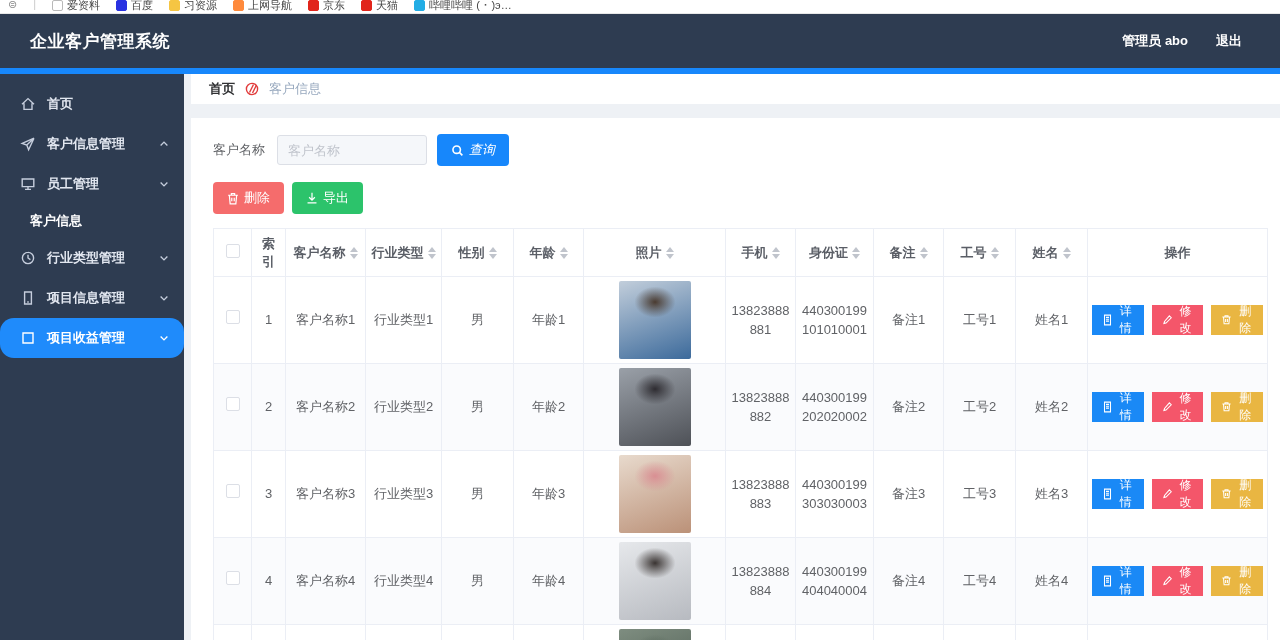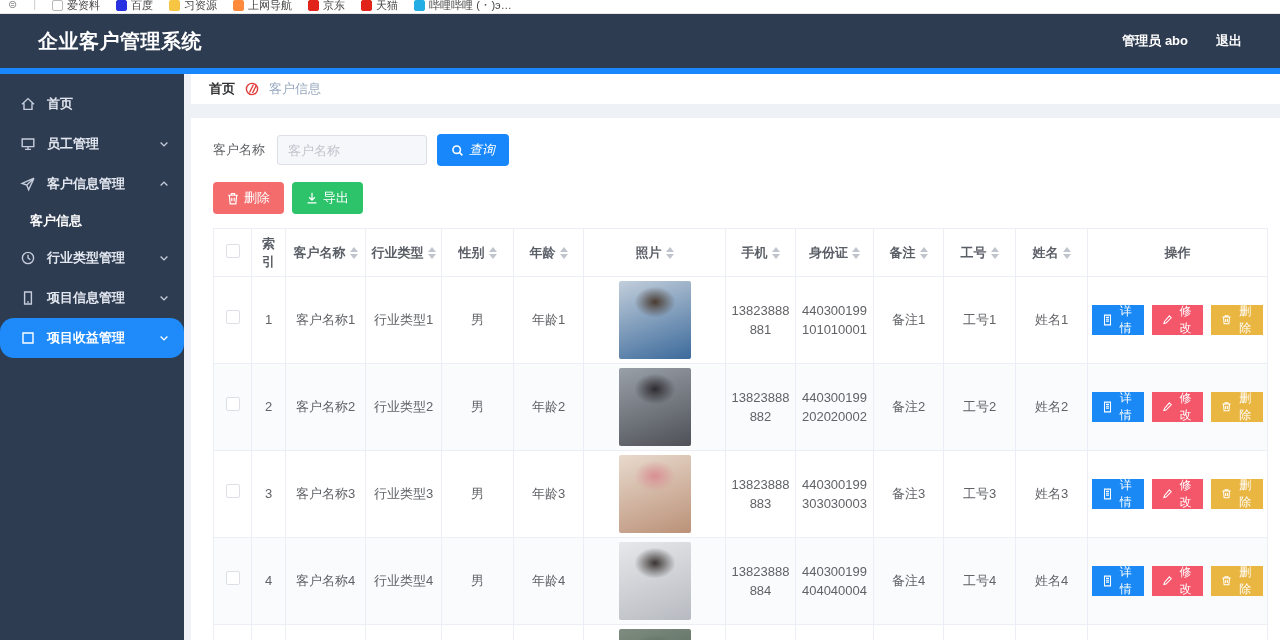--- a/index.html
+++ b/index.html
@@ -10,21 +10,21 @@
   .bookmarks { height:14px; background:#fff; border-bottom:1px solid #e8e8e8;
     display:flex; align-items:flex-start; gap:16px; padding-left:8px; overflow:hidden; }
   .bm-item { display:flex; align-items:center; gap:4px; font-size:11px; color:#454545;
     margin-top:-2px; white-space:nowrap; }
   .bm-ico { width:11px; height:11px; border-radius:2px; display:inline-block; flex:none; }
   .bm-sep { color:#c9c9c9; margin-top:-2px; font-size:11px; }
 
   
   .app-header { height:54px; background:#2e3c51; display:flex; align-items:center;
     padding:0 38px 0 30px; color:#fff; }
-  .app-title { font-size:20px; font-weight:bold; letter-spacing:.5px;margin-left:8px; }
+  .app-title { font-size:17px; font-weight:bold; letter-spacing:.5px; }
   .header-right { margin-left:auto; display:flex; gap:28px; font-size:13px; }
   .header-right span { cursor:pointer;font-weight:bold; }
   .blue-strip { height:6px; background:#1787fb; }
 
   
   .layout { display:flex; height:566px; }
   .sidebar { width:184px; background:#2e3c51; padding-top:10px; flex:none; }
   .side-item { height:40px; display:flex; align-items:center; gap:11px;
     padding:0 14px 0 20px; color:#e2e7f0; font-size:13px; font-weight:600; cursor:pointer; }
   .side-item svg { flex:none; color:#c6cedd; }
@@ -136,37 +136,37 @@
 
   <div class="sidebar" id="sidebar">
       <div class="side-item">
         <svg width="16" height="16" viewBox="0 0 16 16" fill="none" stroke="currentColor" stroke-width="1.4">
           <path d="M2 8.2 8 2.6 14 8.2 M4 7.2 V13.4 H12 V7.2"></path>
         </svg>
         <span>首页</span>
       </div>
       <div class="side-item">
         <svg width="16" height="16" viewBox="0 0 16 16" fill="none" stroke="currentColor" stroke-width="1.4">
+          <path d="M14 2.2 2.2 7.4 6.8 9 8.6 13.8 14 2.2 M6.8 9 14 2.2"></path>
+        </svg>
+        <span>客户信息管理</span>
+        <span class="chev">
+          <svg width="12" height="12" viewBox="0 0 16 16" fill="none" stroke="currentColor" stroke-width="1.8">
+            <path d="M3.5 10 8 5.5 12.5 10"></path>
+          </svg>
+        </span>
+      </div>
+      <div class="side-item">
+        <svg width="16" height="16" viewBox="0 0 16 16" fill="none" stroke="currentColor" stroke-width="1.4">
           <path d="M2.2 3 H13.8 V10.6 H2.2 Z M8 10.6 V13.2 M5 13.4 H11"></path>
         </svg>
         <span>员工管理</span>
         <span class="chev">
           <svg width="12" height="12" viewBox="0 0 16 16" fill="none" stroke="currentColor" stroke-width="1.8">
             <path d="M3.5 6 8 10.5 12.5 6"></path>
-          </svg>
-        </span>
-      </div>
-      <div class="side-item">
-        <svg width="16" height="16" viewBox="0 0 16 16" fill="none" stroke="currentColor" stroke-width="1.4">
-          <path d="M14 2.2 2.2 7.4 6.8 9 8.6 13.8 14 2.2 M6.8 9 14 2.2"></path>
-        </svg>
-        <span>客户信息管理</span>
-        <span class="chev">
-          <svg width="12" height="12" viewBox="0 0 16 16" fill="none" stroke="currentColor" stroke-width="1.8">
-            <path d="M3.5 10 8 5.5 12.5 10"></path>
           </svg>
         </span>
       </div>
       <div class="side-sub">客户信息</div>
       <div class="side-item">
         <svg width="16" height="16" viewBox="0 0 16 16" fill="none" stroke="currentColor" stroke-width="1.4">
           <path d="M8 2.4 a5.6 5.6 0 1 0 0 11.2 a5.6 5.6 0 1 0 0-11.2 M8 4.8 V8 L10.4 9.6"></path>
         </svg>
         <span>行业类型管理</span>
         <span class="chev">

